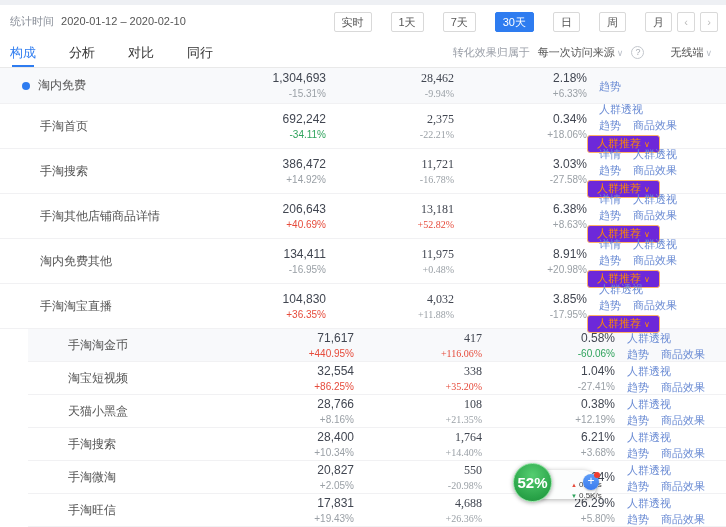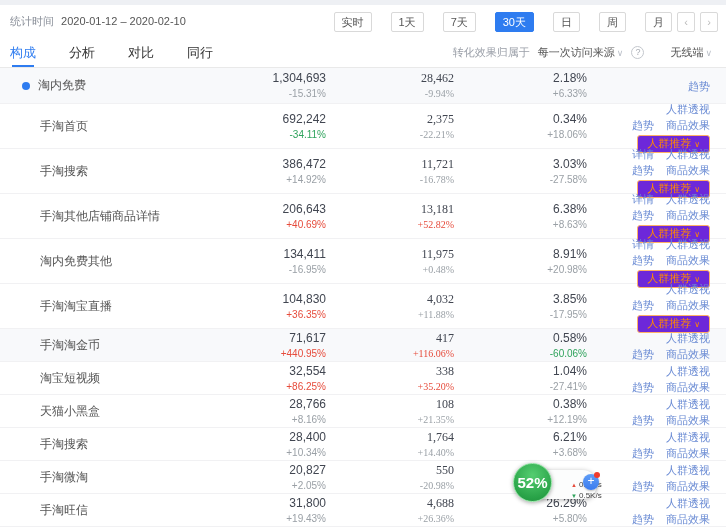--- a/index.html
+++ b/index.html
@@ -27,33 +27,33 @@
   .f-label { color:#9a9fa8; }
   .f-value { color:#555; cursor:pointer; }
   .f-value .caret { color:#b9bec7; font-size:9px; margin-left:2px; }
   .f-help { width:13px; height:13px; border:1px solid #c3c7cd; border-radius:50%; color:#a7abb3; font-size:9px; line-height:11px; text-align:center; cursor:pointer; }
   .f-gap { width:10px; }
 
   
   .row { display:flex; align-items:center; border-bottom:1px solid #f1f1f3; }
   .row.first { height:36px; }
   .row.tall { height:45px; }
-  .row.short { height:33px; }
+  .row.short { height:33px;margin-left:28px; }
   .row.hl { background:#f8f9fb; }
   .c-name { width:210px; padding-left:40px; font-size:12px; color:#555; display:flex; align-items:center; }
   .c-name.with-dot { padding-left:22px; }
   .dot { width:8px; height:8px; border-radius:50%; background:var(--accent); margin-right:8px; flex:0 0 auto; }
   .c-num { text-align:right; }
   .c-num .val { font-size:12px; color:#414651; line-height:13px; }
   .c-num .chg { font-size:10px; margin-top:3px; line-height:11px; }
   .w1 { width:116px; } .w2 { width:128px;font-family:Liberation Serif, serif; } .w3 { width:133px; }
   .tone-gray { color:var(--muted); }
   .tone-red { color:var(--red); }
   .tone-green { color:var(--green); }
-  .c-links { flex:1; padding-right:16px; text-align:right; }
+  .c-links { flex:1; padding-right:16px; }
   .llink { line-height:13px; margin:1px 0; }
   .link { font-size:11px; color:var(--link); cursor:pointer; margin-left:12px; }
   .orange-btn { display:inline-block; margin-top:2px; font-size:11px; color:var(--orange); border:1px solid var(--orange-border); border-radius:3px; padding:1px 9px; line-height:13px; cursor:pointer; background:#6d28d9; }
   .orange-btn .caret { font-size:8px; margin-left:3px; }
 
   
   .widget { position:absolute; left:513px; top:463px; width:86px; height:42px; z-index:20; }
   .w-panel { position:absolute; left:18px; top:7px; width:66px; height:29px; background:#fcfdfd; border-radius:15px; box-shadow:0 1px 5px rgba(0,0,0,.3); }
   .w-lines { position:absolute; left:40px; top:9px; }
   .w-line { display:flex; align-items:center; height:11px; }
@@ -320,21 +320,21 @@
       <div class="c-links">
         <div class="llink"><span class="link">人群透视</span></div>
         <div class="llink"><span class="link">趋势</span><span class="link">商品效果</span></div>
       </div>
     </div>
     <div class="row short">
       <div class="c-name">
         <span>手淘旺信</span>
       </div>
       <div class="c-num w1">
-        <div class="val">31,800</div>
+        <div class="val">17,831</div>
         <div class="chg tone-gray">+19.43%</div>
       </div>
       <div class="c-num w2">
         <div class="val">4,688</div>
         <div class="chg tone-gray">+26.36%</div>
       </div>
       <div class="c-num w3">
         <div class="val">26.29%</div>
         <div class="chg tone-gray">+5.80%</div>
       </div>

